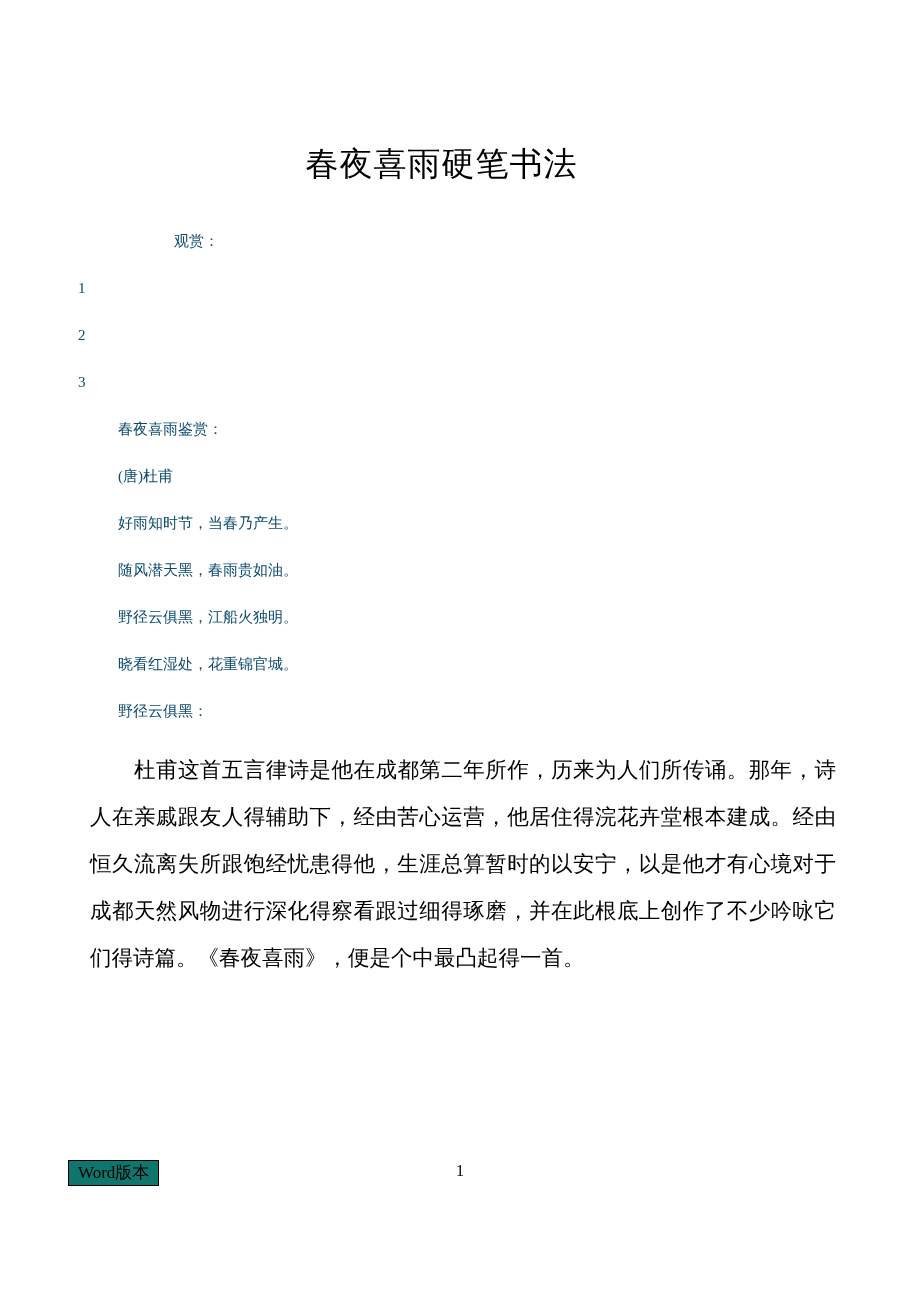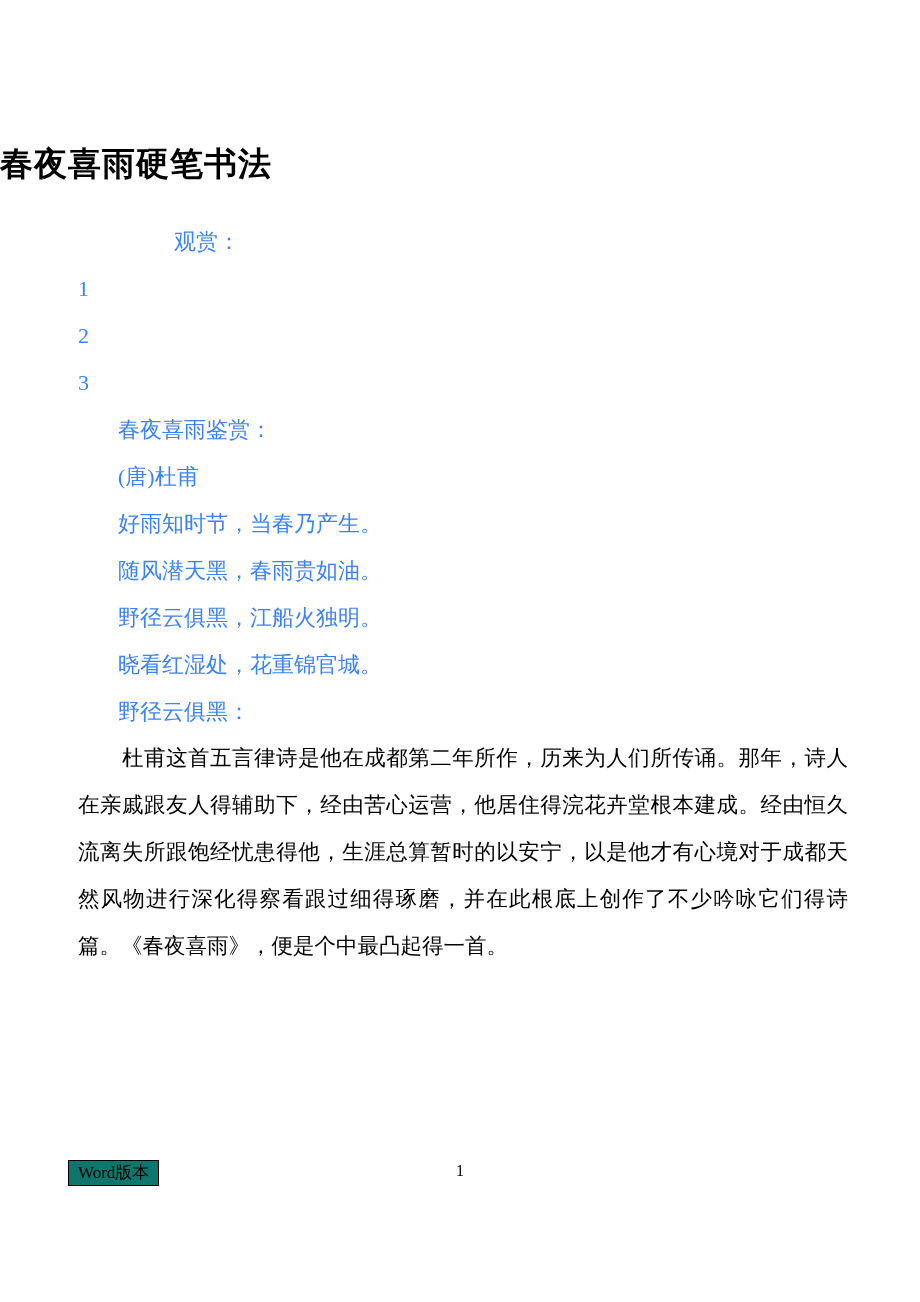--- a/index.html
+++ b/index.html
@@ -21,56 +21,57 @@
     left: 0;
     width: 920px;
     height: 1302px;
     background: #ffffff;
   }
   .doc-title {
     position: absolute;
     top: 142px;
     left: 0;
     width: 883px;
+    text-align: center;
     font-family: "Liberation Sans", sans-serif;
-    font-weight: bold;
+    font-weight: normal;
     font-size: 33px;
     letter-spacing: 1px;
     color: #000000;
   }
   .body-block {
     position: absolute;
     top: 218px;
     left: 78px;
     width: 770px;
   }
   .p {
-    font-size: 22px;
+    font-size: 15px;
     line-height: 47px;
-    color: #3b82f6;
+    color: #0c4a6e;
     white-space: pre-wrap;
   }
   .indent-1 {
     text-indent: 96px;
   }
   .indent-2 {
     text-indent: 40px;
   }
   .flush {
     text-indent: 0;
   }
   .para {
     font-size: 21.5px;
     line-height: 47px;
     text-indent: 44px;
     text-align: justify;
     color: #000000;
   }
   .para-tight {
-    margin: 0;
+    margin: 12px;
   }
   .footer {
     position: absolute;
     left: 0;
     top: 1160px;
     width: 920px;
     height: 34px;
   }
   .footer-badge {
     position: absolute;

